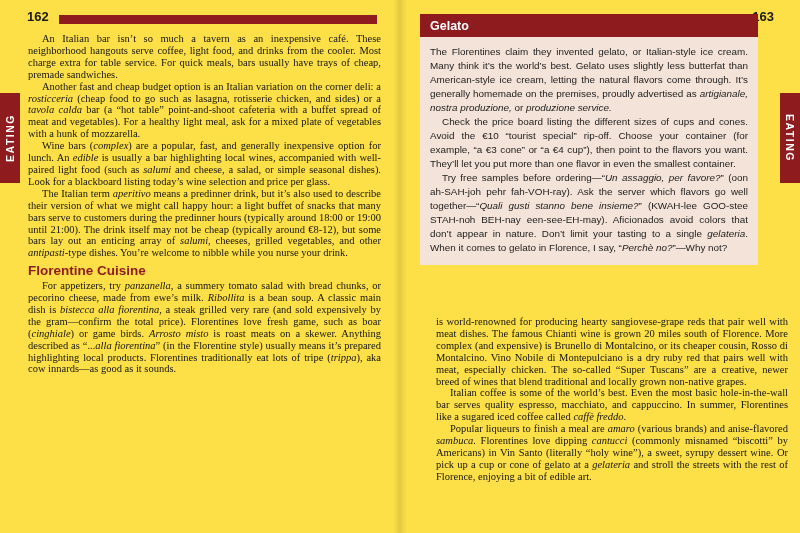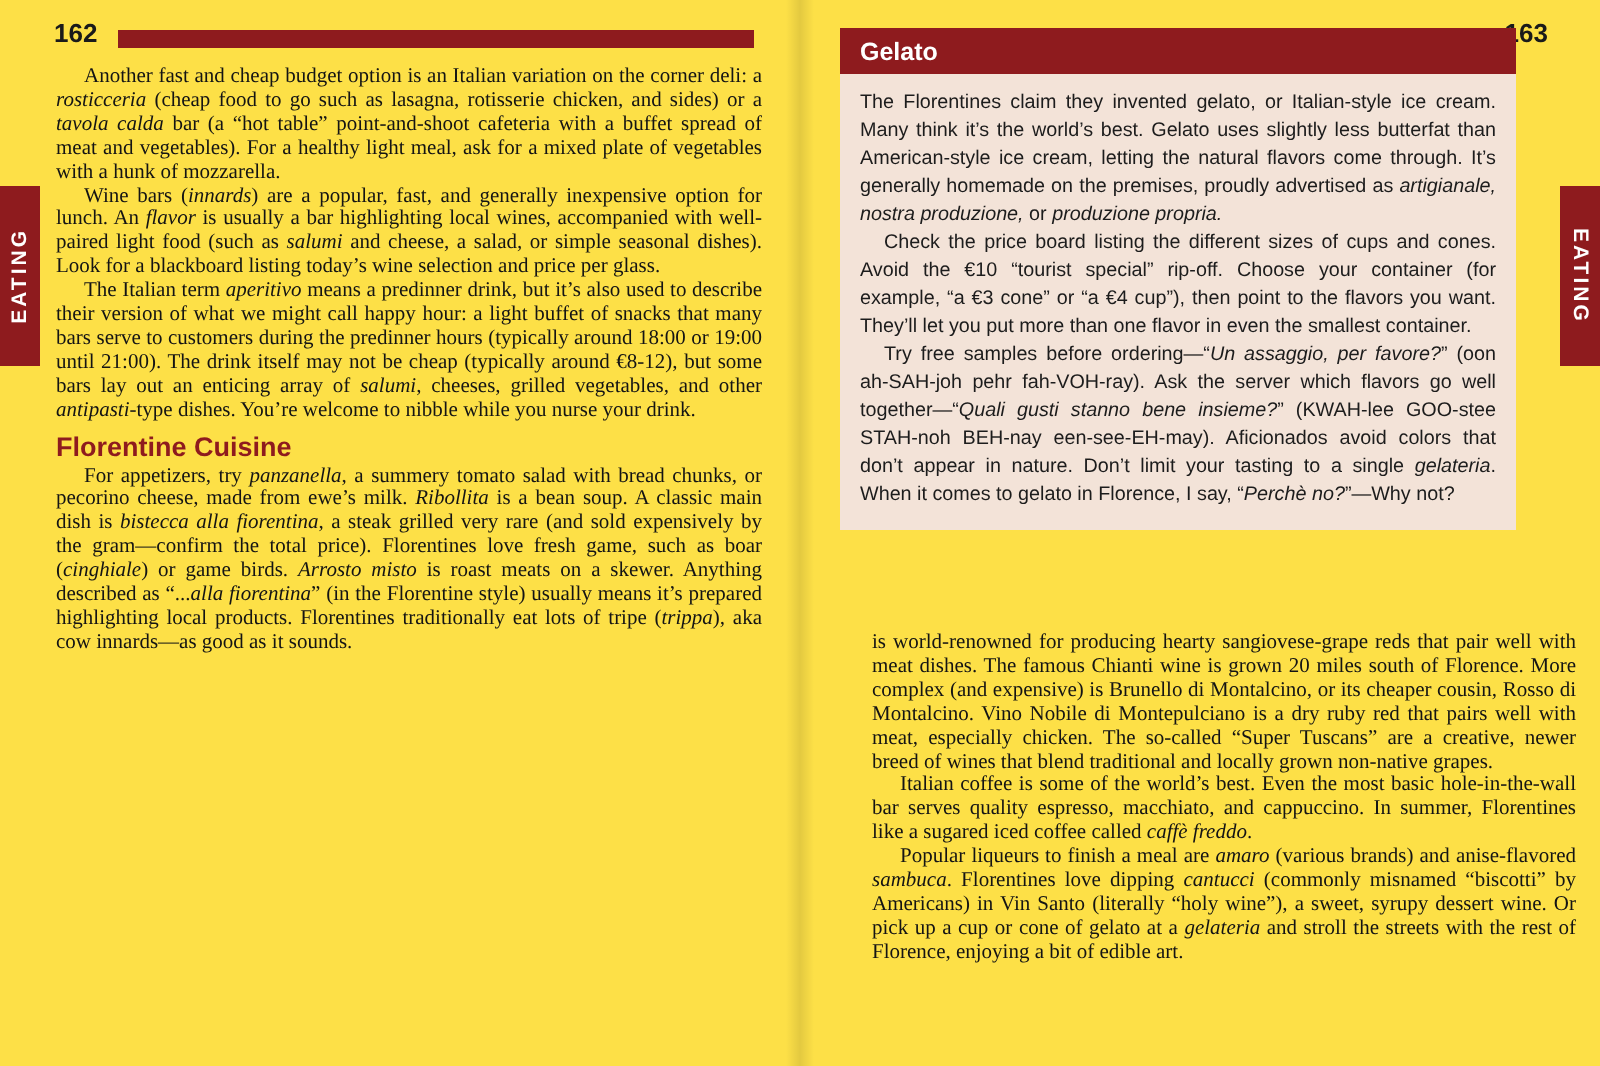--- a/index.html
+++ b/index.html
@@ -85,39 +85,40 @@
 
 <div class="spread">
 
   <span class="pagenum pagenum-left">162</span>
   <div class="rule rule-left"></div>
   <div class="tab tab-left">
     <span>EATING</span>
   </div>
 
   <div class="body-text left-body">
+    <p class="para indent">An Italian bar isn’t so much a tavern as an inexpensive café. These neighborhood hangouts serve coffee, light food, and drinks from the cooler. Most charge extra for table service. For quick meals, bars usually have trays of cheap, premade sandwiches.</p>
     <p class="para indent">Another fast and cheap budget option is an Italian variation on the corner deli: a <i>rosticceria</i> (cheap food to go such as lasagna, rotisserie chicken, and sides) or a <i>tavola calda</i> bar (a “hot table” point-and-shoot cafeteria with a buffet spread of meat and vegetables). For a healthy light meal, ask for a mixed plate of vegetables with a hunk of mozzarella.</p>
-    <p class="para indent">Wine bars (<i>innards</i>) are a popular, fast, and generally inexpensive option for lunch. An <i>flavor</i> is usually a bar highlighting local wines, accompanied with well-paired light food (such as <i>salumi</i> and cheese, a salad, or simple seasonal dishes). Look for a blackboard listing today’s wine selection and price per glass.</p>
+    <p class="para indent">Wine bars (<i>complex</i>) are a popular, fast, and generally inexpensive option for lunch. An <i>edible</i> is usually a bar highlighting local wines, accompanied with well-paired light food (such as <i>salumi</i> and cheese, a salad, or simple seasonal dishes). Look for a blackboard listing today’s wine selection and price per glass.</p>
     <p class="para indent">The Italian term <i>aperitivo</i> means a predinner drink, but it’s also used to describe their version of what we might call happy hour: a light buffet of snacks that many bars serve to customers during the predinner hours (typically around 18:00 or 19:00 until 21:00). The drink itself may not be cheap (typically around €8-12), but some bars lay out an enticing array of <i>salumi</i>, cheeses, grilled vegetables, and other <i>antipasti</i>-type dishes. You’re welcome to nibble while you nurse your drink.</p>
     <h2 class="section-heading">Florentine Cuisine</h2>
     <p class="para indent">For appetizers, try <i>panzanella</i>, a summery tomato salad with bread chunks, or pecorino cheese, made from ewe’s milk. <i>Ribollita</i> is a bean soup. A classic main dish is <i>bistecca alla fiorentina</i>, a steak grilled very rare (and sold expensively by the gram—confirm the total price). Florentines love fresh game, such as boar (<i>cinghiale</i>) or game birds. <i>Arrosto misto</i> is roast meats on a skewer. Anything described as “...<i>alla fiorentina</i>” (in the Florentine style) usually means it’s prepared highlighting local products. Florentines traditionally eat lots of tripe (<i>trippa</i>), aka cow innards—as good as it sounds.</p>
   </div>
 
   <div class="gutter"></div>
 
   <div class="rule rule-right"></div>
   <span class="pagenum pagenum-right">163</span>
   <div class="tab tab-right">
     <span>EATING</span>
   </div>
 
   <div class="sidebar-box">
     <div class="sidebar-title">Gelato</div>
     <div class="sidebar-body">
-      <p class="para">The Florentines claim they invented gelato, or Italian-style ice cream. Many think it’s the world’s best. Gelato uses slightly less butterfat than American-style ice cream, letting the natural flavors come through. It’s generally homemade on the premises, proudly advertised as <i>artigianale, nostra produzione,</i> or <i>produzione propria.</i></p>
+      <p class="para">The Florentines claim they invented gelato, or Italian-style ice cream. Many think it’s the world’s best. Gelato uses slightly less butterfat than American-style ice cream, letting the natural flavors come through. It’s generally homemade on the premises, proudly advertised as <i>artigianale, nostra produzione,</i> or <i>produzione service.</i></p>
       <p class="para indent">Check the price board listing the different sizes of cups and cones. Avoid the €10 “tourist special” rip-off. Choose your container (for example, “a €3 cone” or “a €4 cup”), then point to the flavors you want. They’ll let you put more than one flavor in even the smallest container.</p>
       <p class="para indent">Try free samples before ordering—“<i>Un assaggio, per favore?</i>” (oon ah-SAH-joh pehr fah-VOH-ray). Ask the server which flavors go well together—“<i>Quali gusti stanno bene insieme?</i>” (KWAH-lee GOO-stee STAH-noh BEH-nay een-see-EH-may). Aficionados avoid colors that don’t appear in nature. Don’t limit your tasting to a single <i>gelateria</i>. When it comes to gelato in Florence, I say, “<i>Perchè no?</i>”—Why not?</p>
     </div>
   </div>
 
   <div class="body-text right-body">
     <p class="para">is world-renowned for producing hearty sangiovese-grape reds that pair well with meat dishes. The famous Chianti wine is grown 20 miles south of Florence. More complex (and expensive) is Brunello di Montalcino, or its cheaper cousin, Rosso di Montalcino. Vino Nobile di Montepulciano is a dry ruby red that pairs well with meat, especially chicken. The so-called “Super Tuscans” are a creative, newer breed of wines that blend traditional and locally grown non-native grapes.</p>
     <p class="para indent">Italian coffee is some of the world’s best. Even the most basic hole-in-the-wall bar serves quality espresso, macchiato, and cappuccino. In summer, Florentines like a sugared iced coffee called <i>caffè freddo</i>.</p>
     <p class="para indent">Popular liqueurs to finish a meal are <i>amaro</i> (various brands) and anise-flavored <i>sambuca</i>. Florentines love dipping <i>cantucci</i> (commonly misnamed “biscotti” by Americans) in Vin Santo (literally “holy wine”), a sweet, syrupy dessert wine. Or pick up a cup or cone of gelato at a <i>gelateria</i> and stroll the streets with the rest of Florence, enjoying a bit of edible art.</p>
   </div>

